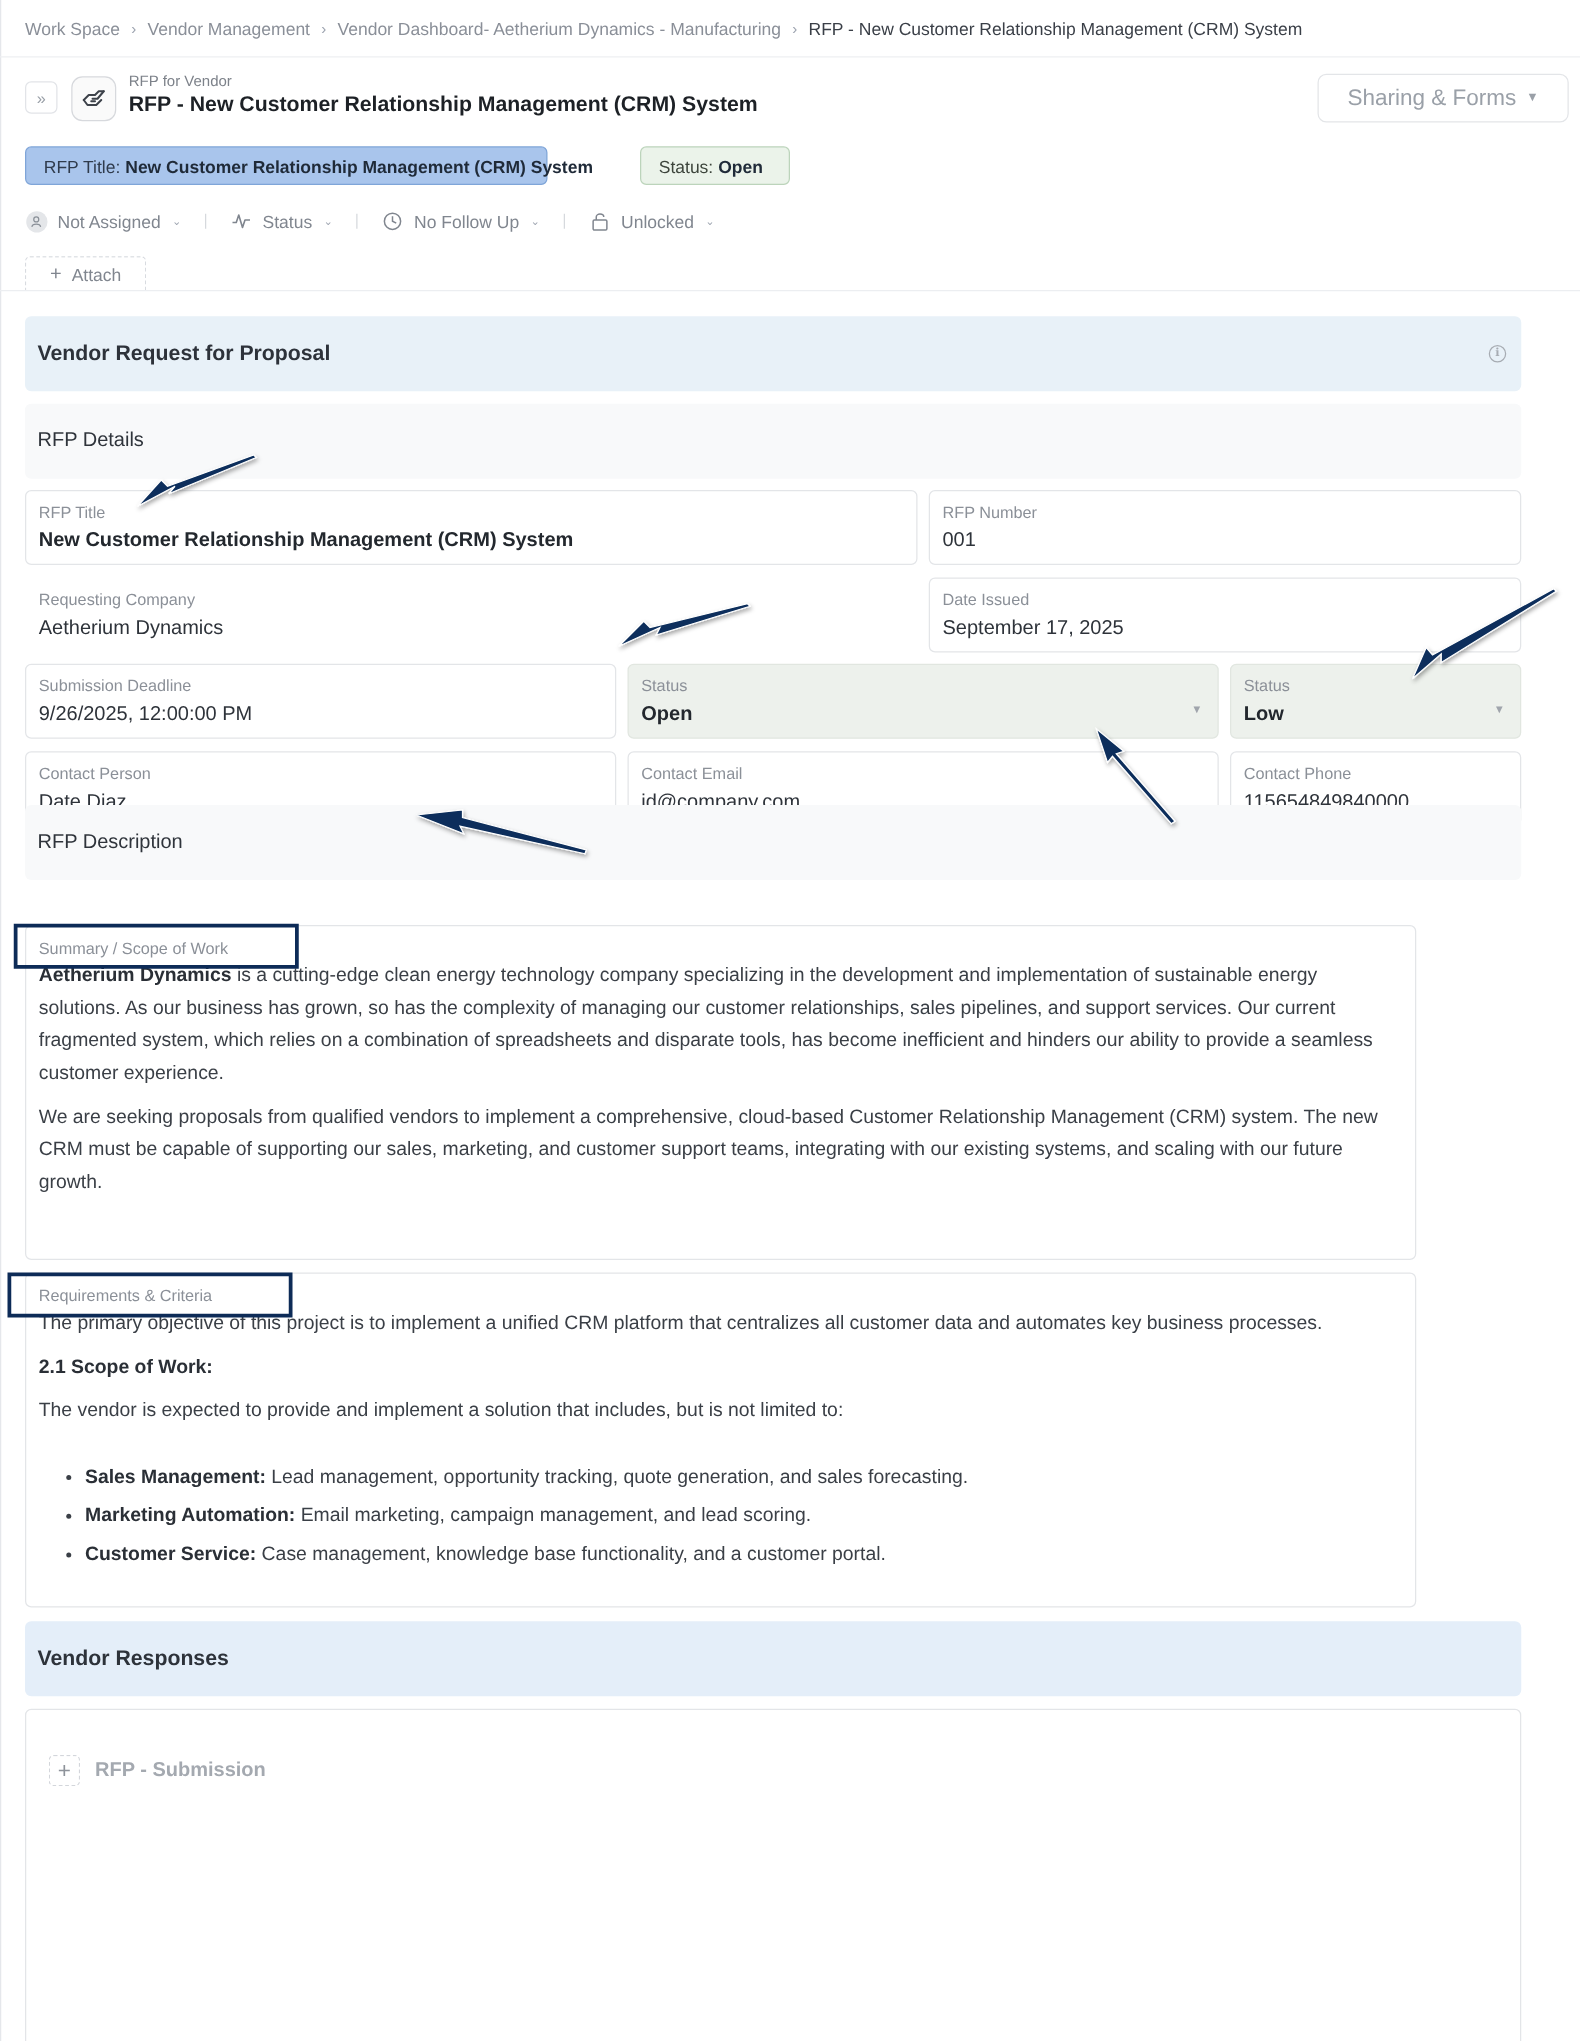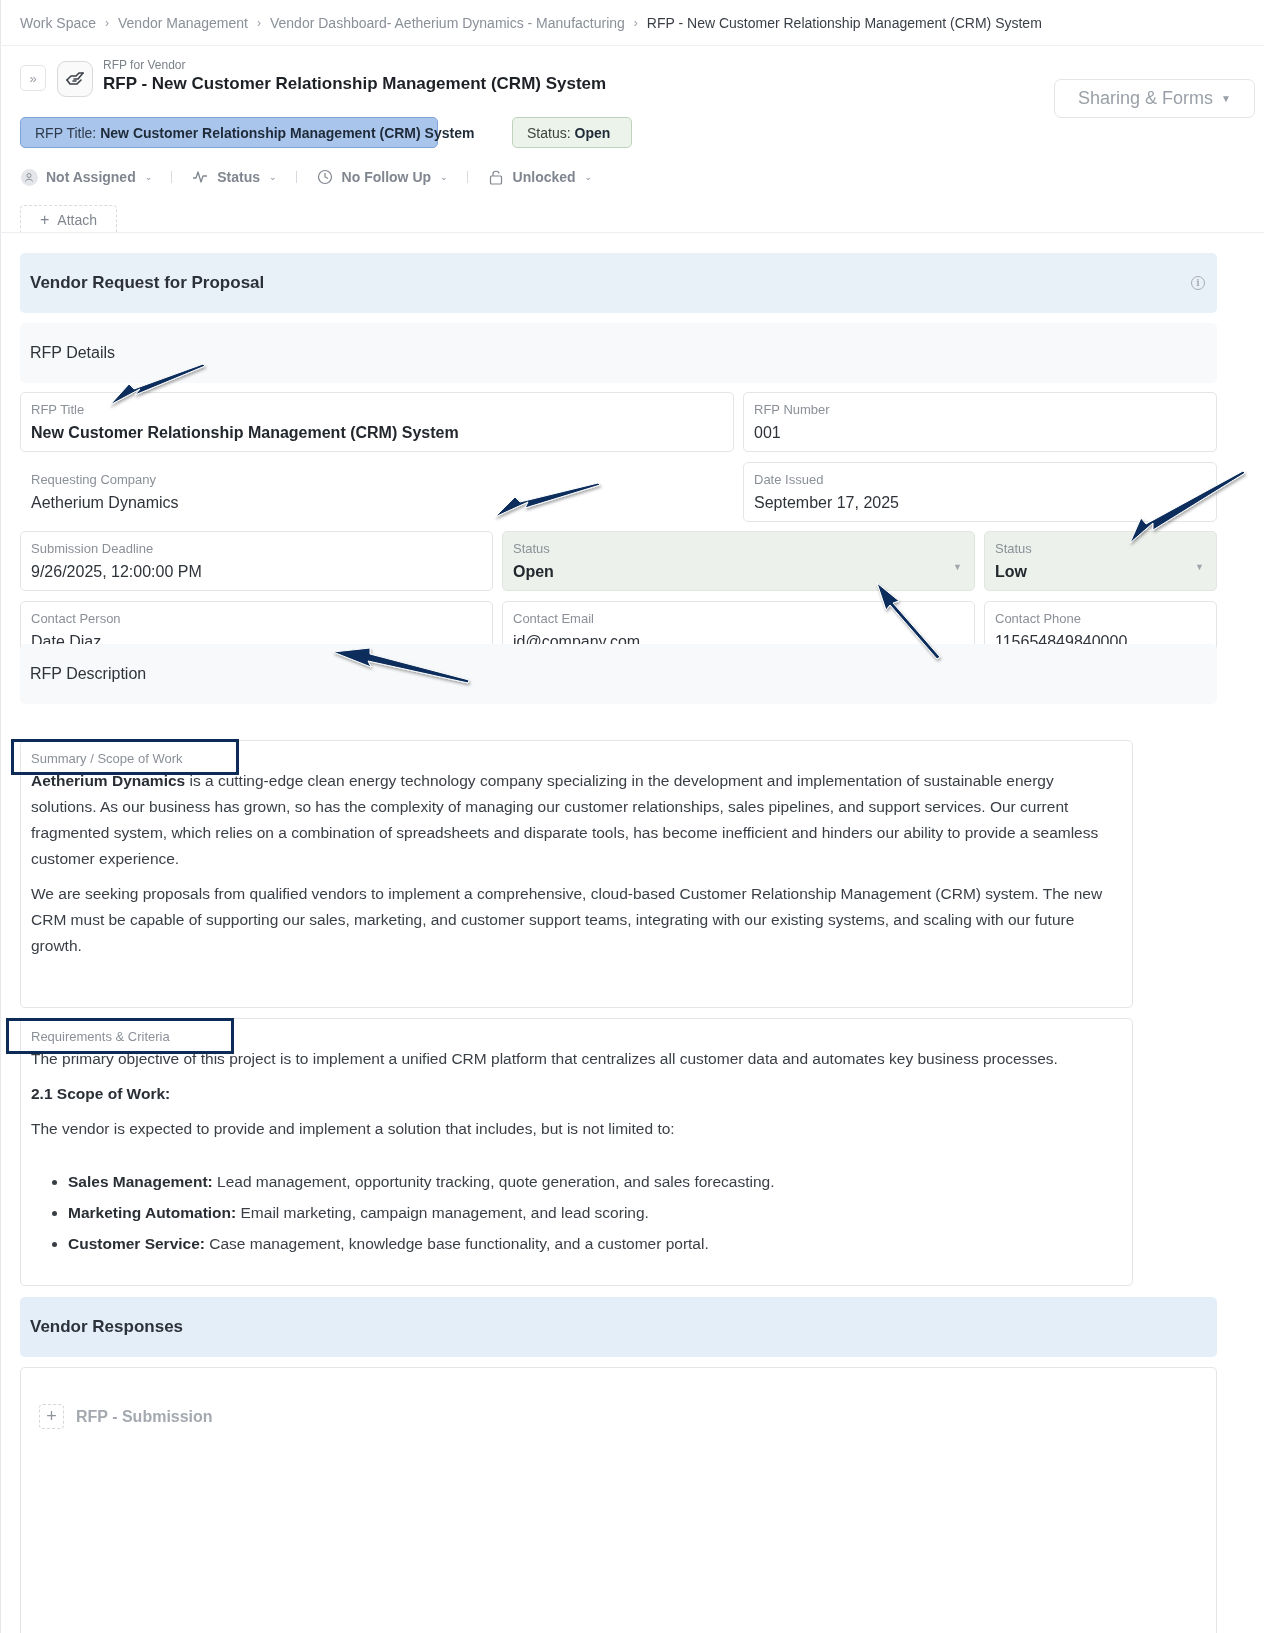--- a/index.html
+++ b/index.html
@@ -13,33 +13,33 @@
   .breadcrumb .crumb { cursor: pointer; }
   .breadcrumb .sep { margin: 0 9px; color: #9ca3af; font-size: 12px; }
   .breadcrumb .current { color: #3a3f47; }
   .top-divider { position: absolute; left: 0; top: 45px; width: 1264px; height: 1px; background: #eef0f2; }
 
   
   .expand-btn { position: absolute; left: 20px; top: 65px; width: 26px; height: 26px; border: 1px solid #e2e4e8; border-radius: 5px; display: flex; align-items: center; justify-content: center; color: #9aa0a8; font-size: 13px; background: #fff; }
   .type-icon { position: absolute; left: 57px; top: 61px; width: 36px; height: 36px; border: 1px solid #d7d9dd; border-radius: 9px; display: flex; align-items: center; justify-content: center; background: #fafafa; }
   .header-sub { position: absolute; left: 103px; top: 58px; font-size: 12px; color: #7d828a; }
   .header-title { position: absolute; left: 103px; top: 74px; font-size: 17px; font-weight: bold; color: #1d2126; }
-  .sharing-btn { position: absolute; left: 1054px; top: 59px; width: 201px; height: 39px; border: 1px solid #e3e5e8; border-radius: 7px; display: flex; align-items: center; justify-content: center; font-size: 18px; color: #9aa0a8; background: #fff; margin-top: 20px; }
+  .sharing-btn { position: absolute; left: 1054px; top: 59px; width: 201px; height: 39px; border: 1px solid #e3e5e8; border-radius: 7px; display: flex; align-items: center; justify-content: center; font-size: 18px; color: #9aa0a8; background: #fff; }
   .sharing-btn .caret { margin-left: 8px; font-size: 10px; color: #9aa0a8; }
 
   
   .chip { position: absolute; top: 117px; height: 31px; border-radius: 5px; display: flex; align-items: center; padding: 0 14px; font-size: 14px; white-space: nowrap; }
   .chip-title { left: 20px; width: 418px; background: #a9c5ec; border: 1px solid #7fa5d8; color: #2f3b4c; align-items: center; }
   .chip-status { left: 512px; width: 120px; background: #ebf3ea; border: 1px solid #bcd4bb; color: #3c443b; }
   .chip .k { font-weight: normal; }
   .chip .v { font-weight: bold; margin-left: 4px; color: #1f2a38; }
 
   
   .meta-row { position: absolute; left: 20px; top: 166px; height: 22px; display: flex; align-items: center; font-size: 14px; color: #80868f; white-space: nowrap; }
-  .meta-item { display: flex; align-items: center; cursor: pointer; font-weight: bold; }
+  .meta-item { display: flex; align-items: center; cursor: pointer; }
   .meta-item .ic { display: inline-flex; width: 18px; height: 18px; align-items: center; justify-content: center; margin-right: 8px; }
   .meta-item .chev { margin-left: 9px; font-size: 9px; color: #9ca3af; }
   .meta-sep { width: 1px; height: 12px; background: #d6d9dd; margin: 0 19px; }
   .avatar { width: 17px; height: 17px; border-radius: 50%; background: #e4e6e9; display: flex; align-items: center; justify-content: center; }
 
   .attach-btn { position: absolute; left: 20px; top: 205px; width: 97px; height: 28px; border: 1px dashed #d8dbe0; border-bottom: none; border-radius: 4px 4px 0 0; display: flex; align-items: center; justify-content: center; font-size: 14px; color: #80868f; }
   .attach-btn .plus { margin-right: 8px; font-size: 16px; }
   .header-divider { position: absolute; left: 0; top: 232px; width: 1264px; height: 1px; background: #eceef1; }
 
   

